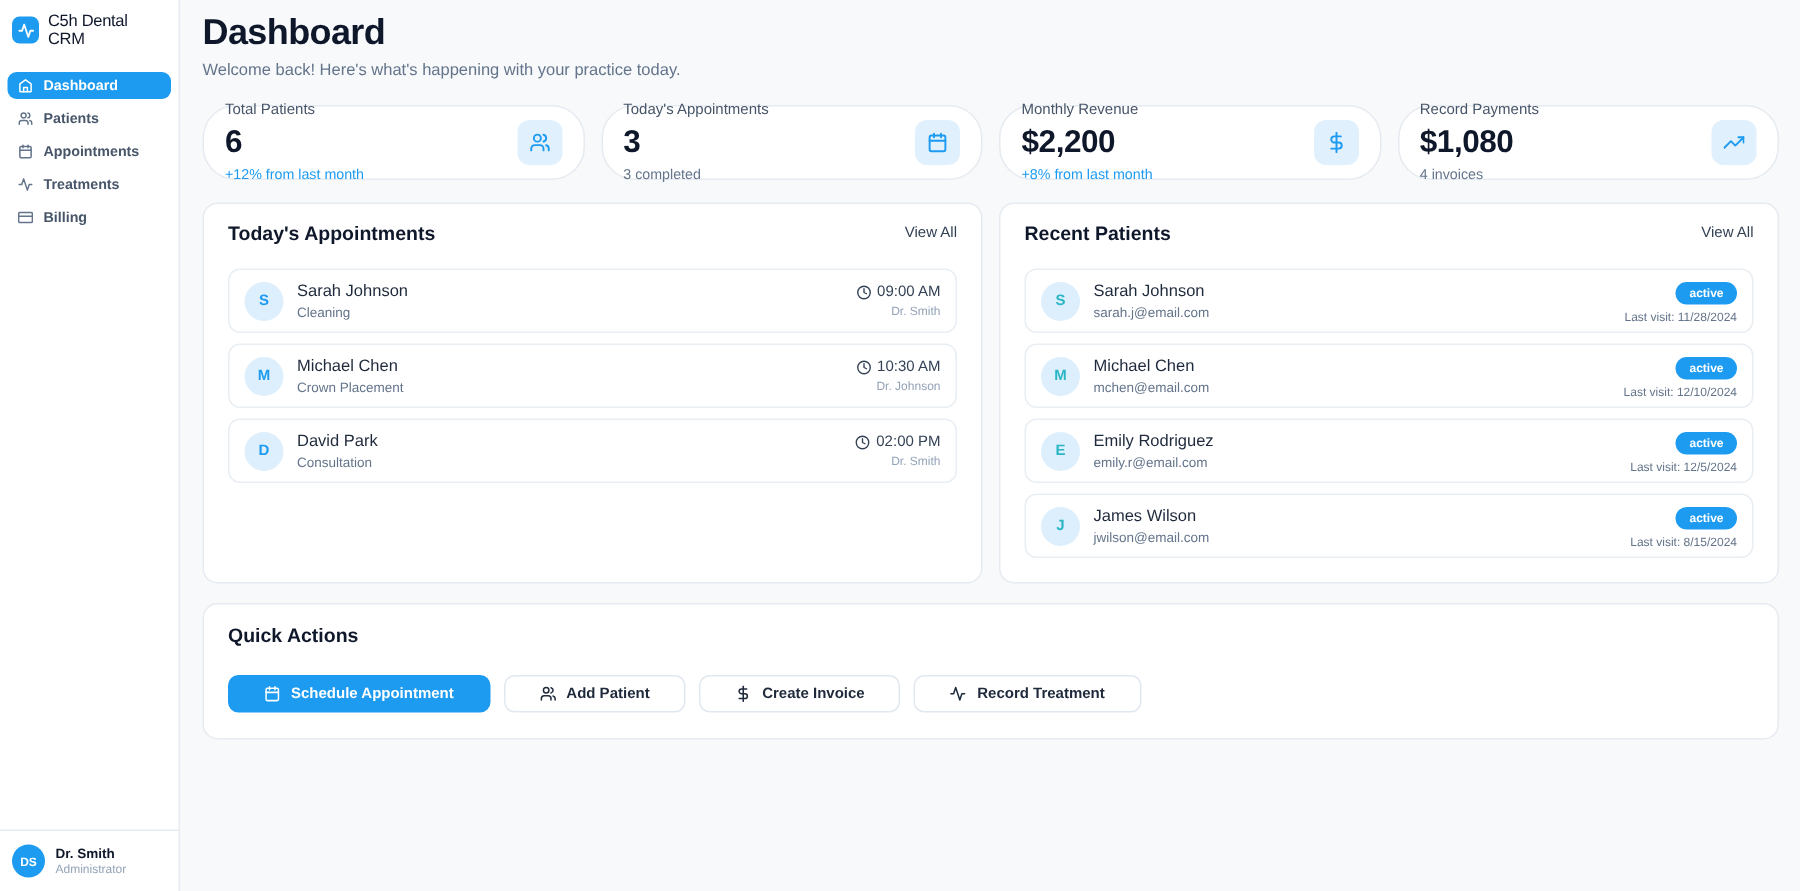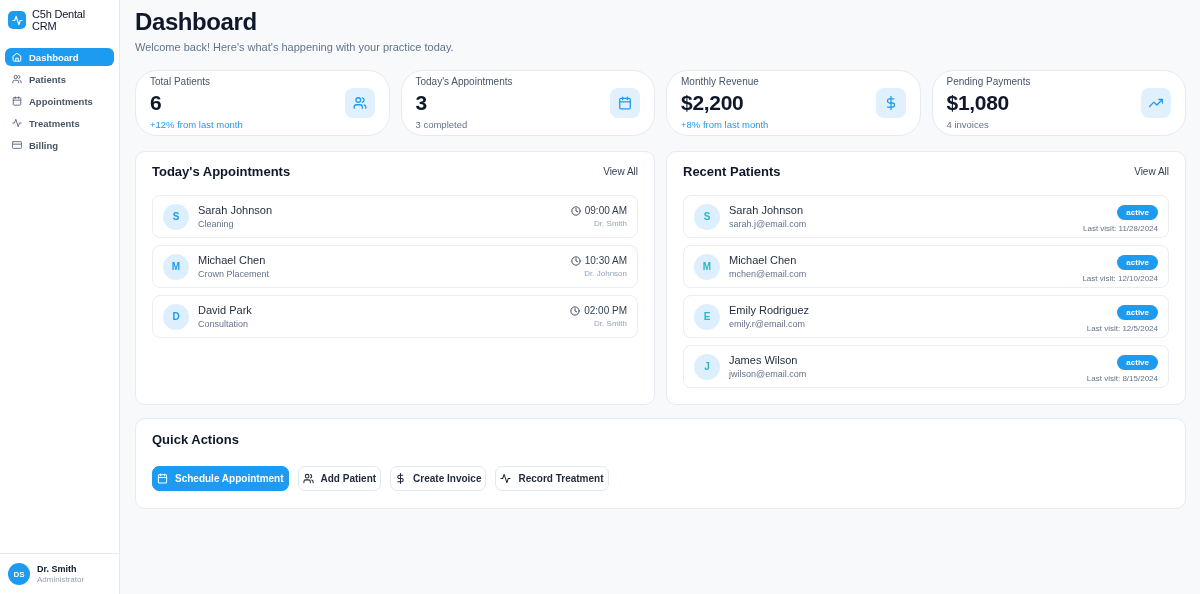--- a/index.html
+++ b/index.html
@@ -41,21 +41,21 @@
   .user-role { font-size:8px; color:#94a3b8; margin-top:1px; }
 
   
   .main { position:absolute; left:120px; top:0; width:1080px; height:594px; padding:8px 14px 0 15px; }
   .page-title { font-size:24px; font-weight:800; letter-spacing:-0.4px; color:#0f172a; }
   .page-subtitle { font-size:11px; color:#64748b; margin-top:5px; }
 
   .stats-row { display:grid; grid-template-columns:repeat(4,1fr); gap:11px; margin-top:17px; }
   .stat-card {
     background:#fff; border:1px solid #e6ebf1; border-radius:22px;
-    padding:12px 14px; height:66px; display:flex; justify-content:space-between; align-items:center;
+    padding:12px 14px; height:50px; display:flex; justify-content:space-between; align-items:center;
   }
   .stat-label { font-size:10px; color:#475569; }
   .stat-value { font-size:21px; font-weight:800; letter-spacing:-0.3px; margin:4px 0 4px; color:#0f172a; }
   .stat-sub { font-size:9.5px; }
   .stat-sub.positive { color:#1d9bf0; }
   .stat-sub.neutral { color:#64748b; }
   .stat-icon-box {
     width:30px; height:30px; border-radius:8px; background:#e1f0fd; color:#1d9bf0;
     display:flex; align-items:center; justify-content:center; flex:0 0 auto;
   }
@@ -84,21 +84,21 @@
   .doctor-line { font-size:8px; color:#94a3b8; margin-top:3px; }
   .status-badge {
     display:inline-block; background:#1d9bf0; color:#fff; font-size:8px; font-weight:600;
     padding:3px 9px; border-radius:999px;
   }
   .lastvisit-line { font-size:8px; color:#64748b; margin-top:4px; }
 
   .quick-panel { margin-top:13px; background:#fff; border:1px solid #e6ebf1; border-radius:10px; padding:13px 16px 17px; }
   .quick-buttons { display:flex; gap:9px; margin-top:19px; }
   .qbtn {
-    display:flex; align-items:center; gap:7px; border-radius:7px; padding:6px 4px;
+    display:flex; align-items:center; gap:7px; border-radius:7px; padding:6px 23px;
     font-size:10px; font-weight:600; cursor:pointer; font-family:inherit;
     background:#fff; border:1px solid #e2e8f0; color:#1e293b;
   }
   .qbtn.primary { background:#1d9bf0; border-color:#1d9bf0; color:#fff; }
   svg { display:block; }
 </style>
 </head>
 <body>
 
 <aside class="sidebar">
@@ -214,21 +214,21 @@
       </div>
       <span class="stat-icon-box">
         <svg width="14" height="14" viewBox="0 0 24 24" fill="none" stroke="currentColor" stroke-width="2.2" stroke-linecap="round" stroke-linejoin="round">
             <line x1="12" y1="1" x2="12" y2="23"></line>
             <path d="M17 5H9.5a3.5 3.5 0 0 0 0 7h5a3.5 3.5 0 0 1 0 7H6"></path>
           </svg>
       </span>
     </div>
     <div class="stat-card">
       <div>
-        <div class="stat-label">Pending Payments</div>
+        <div class="stat-label">Record Payments</div>
         <div class="stat-value">$1,080</div>
         <div class="stat-sub neutral">4 invoices</div>
       </div>
       <span class="stat-icon-box">
         <svg width="14" height="14" viewBox="0 0 24 24" fill="none" stroke="currentColor" stroke-width="2.2" stroke-linecap="round" stroke-linejoin="round">
             <polyline points="23 6 13.5 15.5 8.5 10.5 1 18"></polyline>
             <polyline points="17 6 23 6 23 12"></polyline>
           </svg>
       </span>
     </div>

